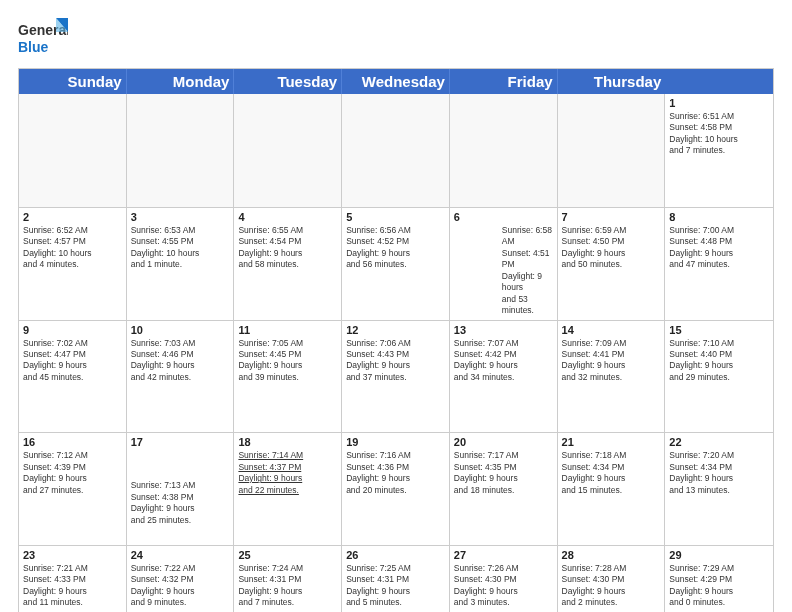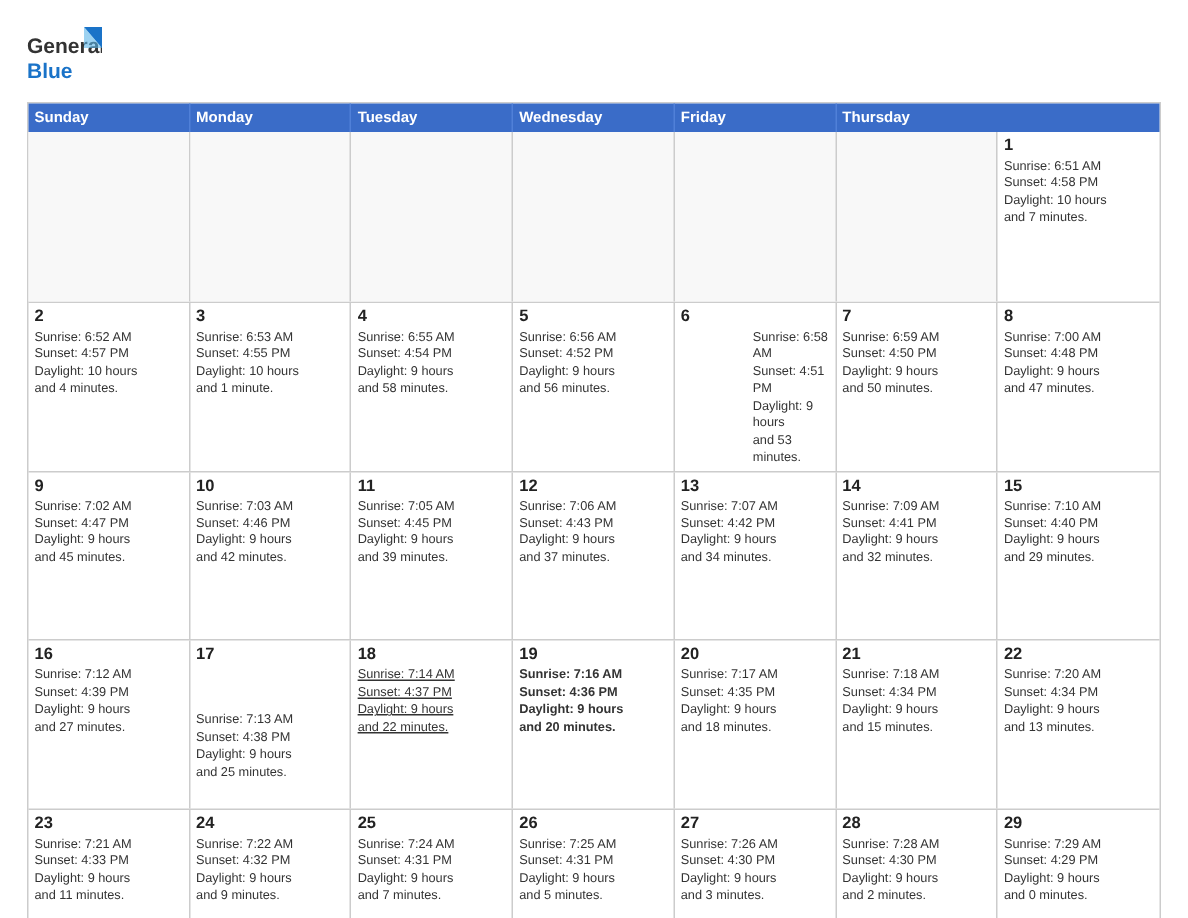--- a/index.html
+++ b/index.html
@@ -48,24 +48,24 @@
       flex-direction: column;
       border: 1px solid #ccc;
     }
     .cal-header {
       display: grid;
       grid-template-columns: repeat(7, 1fr);
       background: #3a6cc8;
     }
     .cal-header-cell {
       color: #fff;
-      font-size: 10px;
+      font-size: 15px;
       font-weight: bold;
       padding: 4px 4px;
-      text-align: left;
+      text-align: right;
       border-right: 1px solid #5080d8;
     }
     .cal-header-cell:last-child { border-right: none; }
     .cal-body {
       flex: 1;
       display: grid;
       grid-template-rows: repeat(6, 1fr);
     }
     .cal-row {
       display: grid;
@@ -262,21 +262,21 @@
           </div>
           <div class="cal-cell">
             <span class="day-num">18</span>
             <div class="day-info" style="white-space: pre-line; text-decoration: underline;">Sunrise: 7:14 AM
 Sunset: 4:37 PM
 Daylight: 9 hours
 and 22 minutes.</div>
           </div>
           <div class="cal-cell">
             <span class="day-num">19</span>
-            <div class="day-info" style="white-space: pre-line; font-weight: bold;">Sunrise: 7:16 AM
+            <div class="day-info" style="white-space: pre-line;">Sunrise: 7:16 AM
 Sunset: 4:36 PM
 Daylight: 9 hours
 and 20 minutes.</div>
           </div>
           <div class="cal-cell">
             <span class="day-num">20</span>
             <div class="day-info" style="white-space: pre-line;">Sunrise: 7:17 AM
 Sunset: 4:35 PM
 Daylight: 9 hours
 and 18 minutes.</div>

